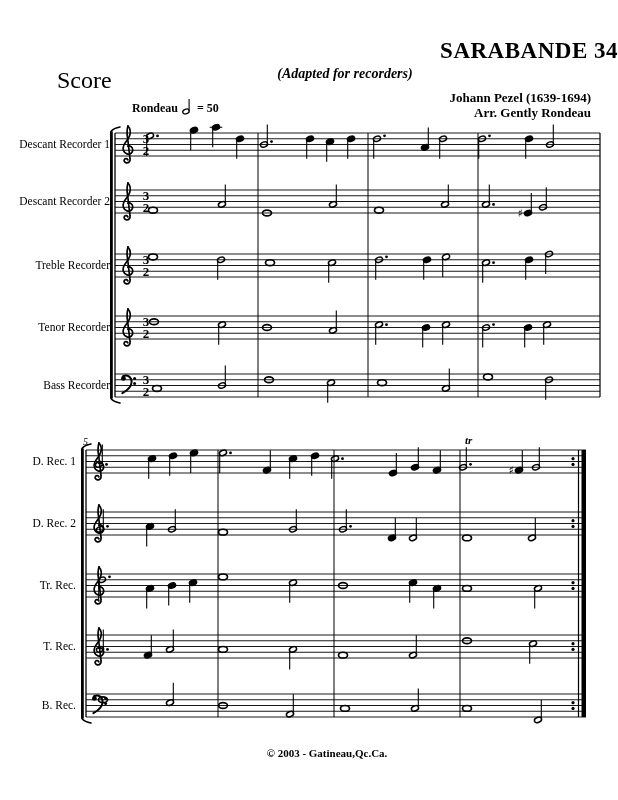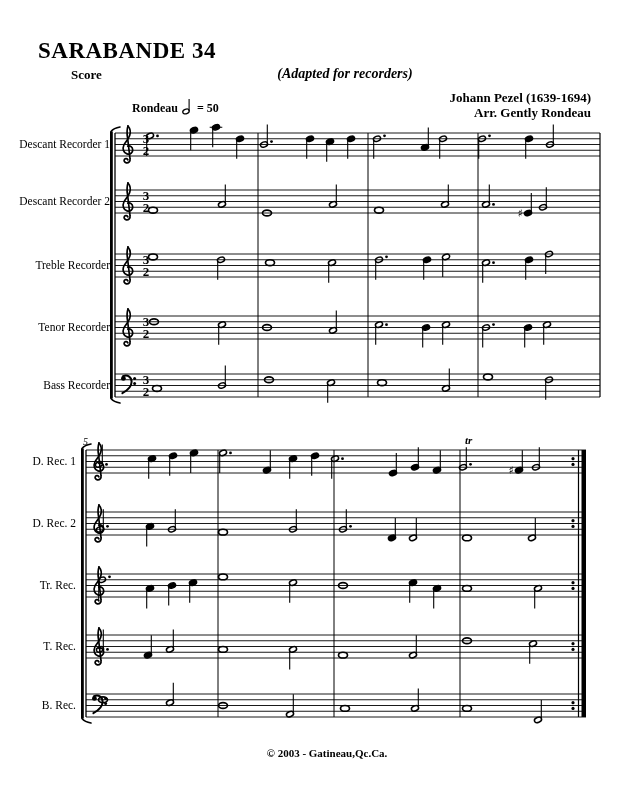--- a/index.html
+++ b/index.html
@@ -1,23 +1,23 @@
 <!DOCTYPE html>
 <html><head>
 <meta charset="utf-8">
 <style>
   html,body{margin:0;padding:0;background:#fff;}
   body{width:618px;height:800px;position:relative;overflow:hidden;
        font-family:"Liberation Serif",serif;color:#000;}
   .abs{position:absolute;}
-  #title{left:38px;top:38px;width:580px;text-align:left;
+  #title{left:38px;top:38px;width:580px;text-align:right;
          font-size:23px;font-weight:bold;letter-spacing:.5px;}
   #subtitle{left:55px;top:66px;width:580px;text-align:center;
             font-size:14px;font-weight:bold;font-style:italic;}
-  #score-label{left:71px;top:67px;font-size:13px;font-weight:bold;}
+  #score-label{left:57px;top:67px;font-size:24px;font-weight:normal;}
   #tempo{left:132px;top:97px;font-size:12px;font-weight:bold;}
   #credits{right:27px;top:90px;text-align:right;font-size:13px;
            font-weight:bold;line-height:15px;}
   #footer{left:37px;top:747px;width:580px;text-align:center;
           font-size:11px;font-weight:bold;}
   #score-svg{left:0;top:0;}
   svg text{user-select:none;}
 </style>
 </head>
 <body>

